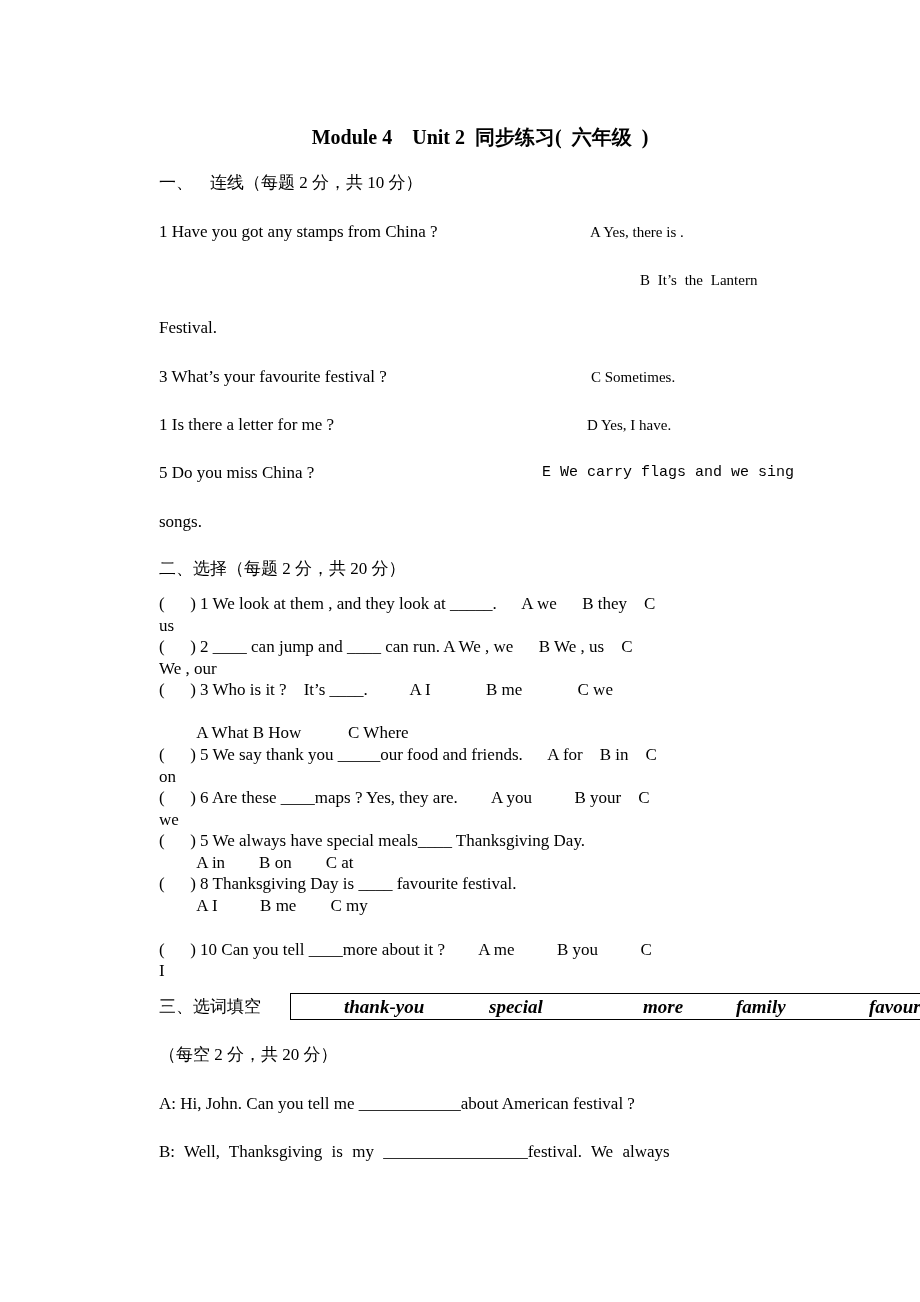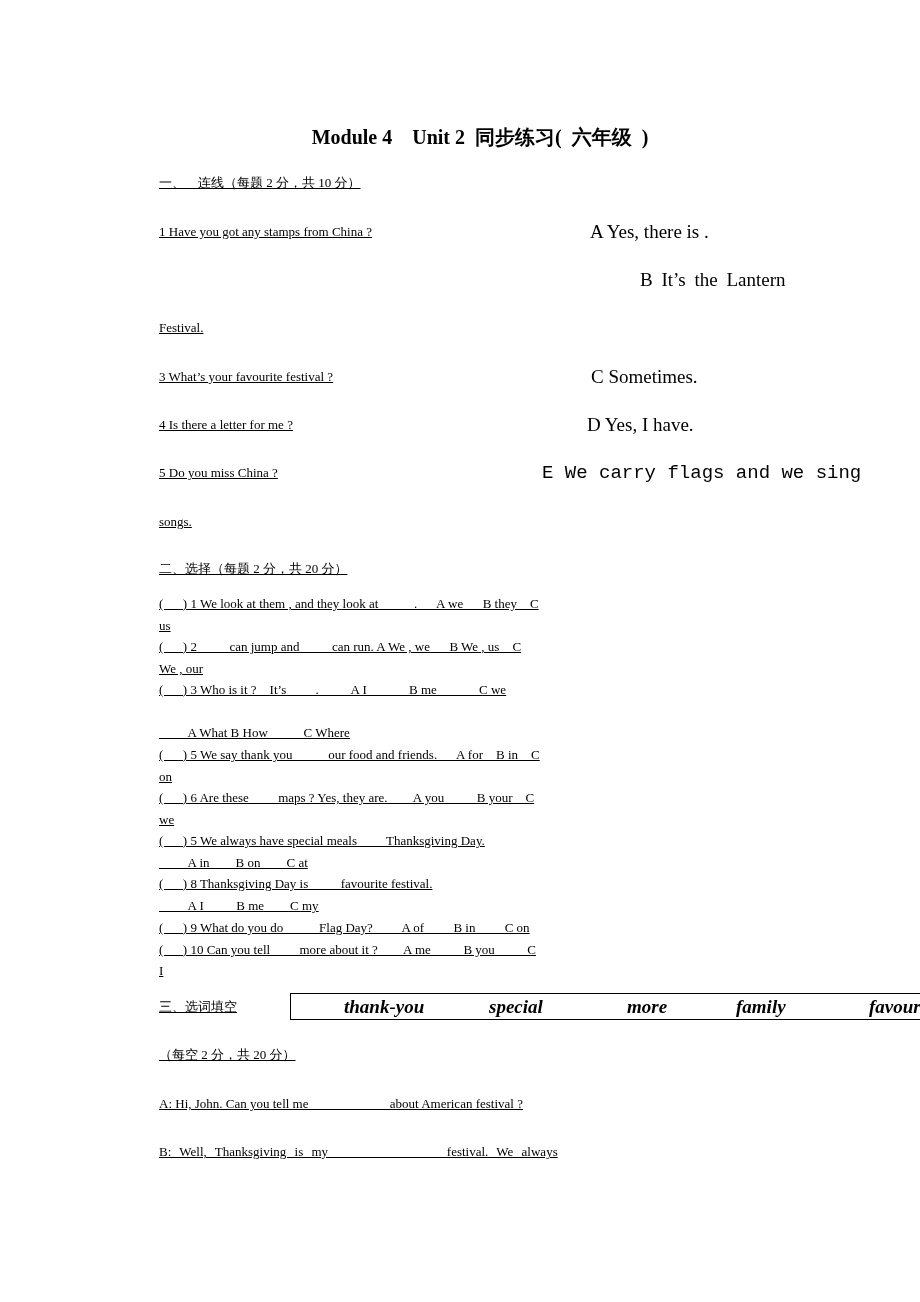--- a/index.html
+++ b/index.html
@@ -5,27 +5,27 @@
   html, body { margin: 0; padding: 0; }
   body {
     width: 920px; height: 1302px; overflow: hidden;
     background: #ffffff; color: #000000;
     font-family: "Liberation Serif", "DejaVu Serif", serif;
     position: relative;
   }
   .page { position: absolute; left: 0; top: 0; width: 920px; height: 1084px; margin-left: 20px; }
   .line {
     position: absolute; left: 139px; white-space: pre;
-    font-size: 13px; line-height: 22px; text-decoration: underline;
+    font-size: 17px; line-height: 22px;
   }
   .title {
     position: absolute; left: 0; width: 920px; top: 124px;
     text-align: center; font-weight: bold; font-size: 20px; white-space: pre;
   }
-  .ans { position: absolute; white-space: pre; font-size: 19px; line-height: 22px; text-align: center; }
+  .ans { position: absolute; white-space: pre; font-size: 15px; line-height: 22px; text-align: center; }
   .wordbox {
     position: absolute; left: 270px; top: 993px; width: 700px; height: 27px;
     border: 1px solid #000; box-sizing: border-box;
     font-weight: bold; font-style: italic; font-size: 19px; line-height: 25px;
   }
   .word { position: absolute; top: 0; white-space: pre; }
 </style>
 </head>
 <body>
 
@@ -37,21 +37,21 @@
 
   <div class="line" style="top:221px;">1 Have you got any stamps from China ?</div>
   <div class="ans" style="left:570px; top:221px;">A Yes, there is .</div>
 
   <div class="ans" style="left:620px; top:269px; word-spacing:4px;">B It’s the Lantern</div>
   <div class="line" style="top:317px;">Festival.</div>
 
   <div class="line" style="top:366px;">3 What’s your favourite festival ?</div>
   <div class="ans" style="left:571px; top:366px;">C Sometimes.</div>
 
-  <div class="line" style="top:414px;">4 Is there a letter for me ?</div>
+  <div class="line" style="top:414px;">1 Is there a letter for me ?</div>
   <div class="ans" style="left:567px; top:414px;">D Yes, I have.</div>
 
   <div class="line" style="top:462px;">5 Do you miss China ?</div>
   <div class="ans" style="left:522px; top:462px;font-family:Liberation Mono, monospace;">E We carry flags and we sing</div>
   <div class="line" style="top:511px;">songs.</div>
 
   <div class="line" style="top:558px;">二、选择（每题 2 分，共 20 分）</div>
 
   <div class="line" style="top:593px;">(      ) 1 We look at them , and they look at _____.      A we      B they    C</div>
   <div class="line" style="top:615px;">us</div>
@@ -60,29 +60,28 @@
   <div class="line" style="top:679px;">(      ) 3 Who is it ?    It’s ____.          A I             B me             C we</div>
   <div class="line" style="top:722px;">         A What B How           C Where</div>
   <div class="line" style="top:744px;">(      ) 5 We say thank you _____our food and friends.      A for    B in    C</div>
   <div class="line" style="top:766px;">on</div>
   <div class="line" style="top:787px;">(      ) 6 Are these ____maps ? Yes, they are.        A you          B your    C</div>
   <div class="line" style="top:809px;">we</div>
   <div class="line" style="top:830px;">(      ) 5 We always have special meals____ Thanksgiving Day.</div>
   <div class="line" style="top:852px;">         A in        B on        C at</div>
   <div class="line" style="top:873px;">(      ) 8 Thanksgiving Day is ____ favourite festival.</div>
   <div class="line" style="top:895px;">         A I          B me        C my</div>
-  <div class="line" style="top:917px;">(      ) 9 What do you do _____Flag Day?         A of         B in         C on</div>
   <div class="line" style="top:939px;">(      ) 10 Can you tell ____more about it ?        A me          B you          C</div>
   <div class="line" style="top:960px;">I</div>
 
   <div class="line" style="top:996px;">三、选词填空</div>
   <div class="wordbox">
     <span class="word" style="left:53px;">thank-you</span>
     <span class="word" style="left:198px;">special</span>
-    <span class="word" style="left:336px;">more</span>
+    <span class="word" style="left:352px;">more</span>
     <span class="word" style="left:445px;text-align:center;">family</span>
     <span class="word" style="left:578px;">favourite</span>
   </div>
 
   <div class="line" style="top:1044px;">（每空 2 分，共 20 分）</div>
 
   <div class="line" style="top:1141px; word-spacing:5px;">B: Well, Thanksgiving is my _________________festival. We always</div>
   <div class="line" style="top:1093px;">A: Hi, John. Can you tell me ____________about American festival ?</div>
 
 </div>

